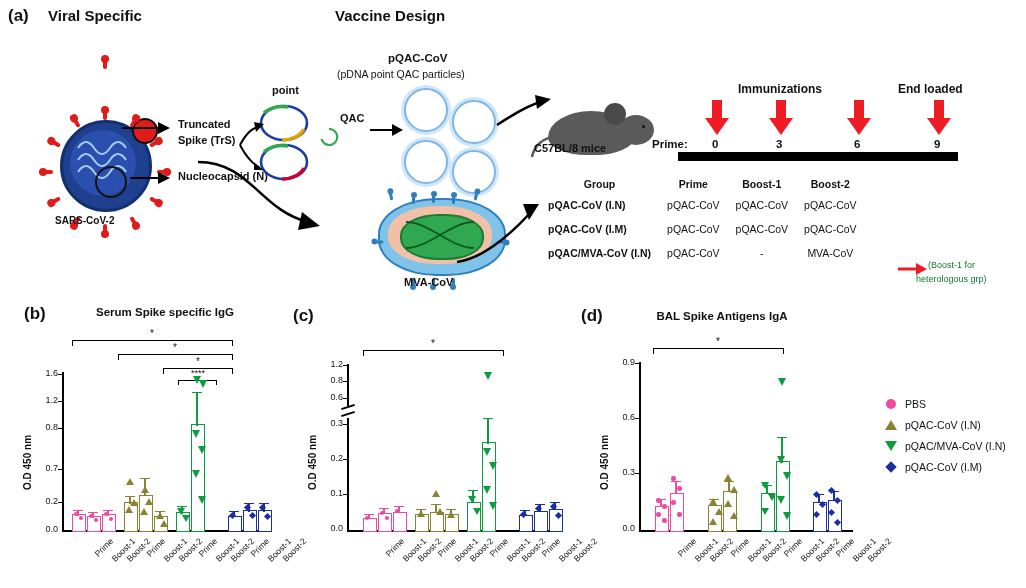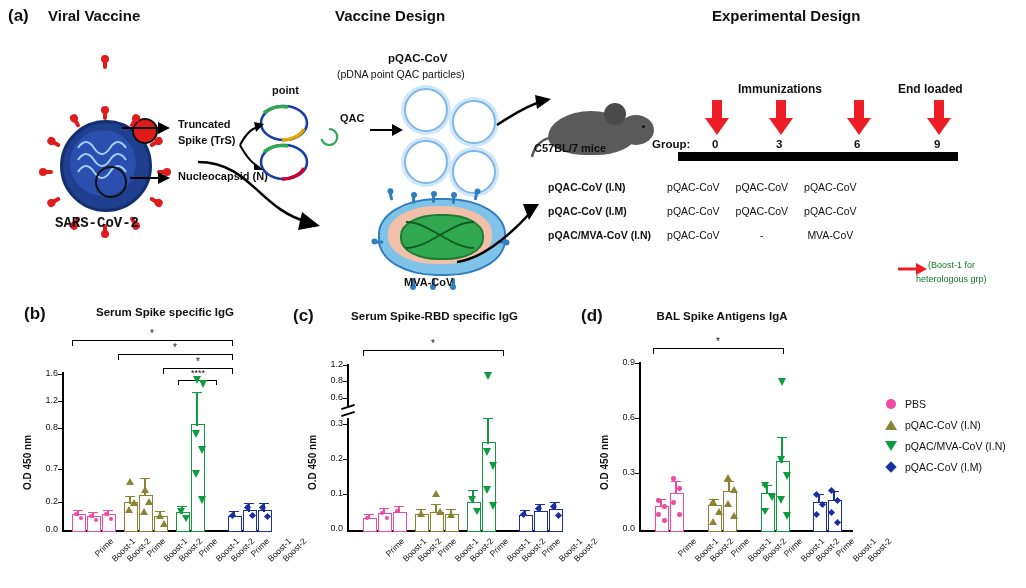--- a/index.html
+++ b/index.html
@@ -99,23 +99,22 @@
   .legend{position:absolute;font-size:10.5px;}
   .legend div.row{display:flex;align-items:center;margin-bottom:9px;}
   .legend .sym{width:14px;margin-right:7px;display:flex;justify-content:center;}
 </style>
 </head>
 <body>
 
 <div id="fig-a">
 
   <span class="abs panel-letter" style="left:8px;top:6px;">(a)</span>
-  <span class="abs sec-title" style="left:48px;top:7px;">Viral Vaccine</span>
+  <span class="abs sec-title" style="left:48px;top:7px;">Viral Specific</span>
   <span class="abs sec-title" style="left:335px;top:7px;">Vaccine Design</span>
-  <span class="abs sec-title" style="left:712px;top:7px;">Experimental Design</span>
 
   <div class="abs" style="left:40px;top:100px;width:130px;height:130px;">
 
     <div class="abs" style="left:0;top:0;width:130px;height:130px;">
       <div class="spike" style="left:63px;top:2px;transform:rotate(0deg) translateY(-42px) rotate(0deg);"></div>
     </div>
     <svg width="130" height="130" style="position:absolute;left:0;top:0;">
       <g>
         <g id="spk"></g>
       </g>
@@ -142,21 +141,21 @@
     <div class="spike" style="left:63px;top:63px;transform:rotate(120deg) translate(0,-52px);"></div>
     <div class="spike" style="left:63px;top:63px;transform:rotate(150deg) translate(0,-52px);"></div>
     <div class="spike" style="left:63px;top:63px;transform:rotate(180deg) translate(0,-52px);"></div>
     <div class="spike" style="left:63px;top:63px;transform:rotate(210deg) translate(0,-52px);"></div>
     <div class="spike" style="left:63px;top:63px;transform:rotate(240deg) translate(0,-52px);"></div>
     <div class="spike" style="left:63px;top:63px;transform:rotate(270deg) translate(0,-52px);"></div>
     <div class="spike" style="left:63px;top:63px;transform:rotate(300deg) translate(0,-52px);"></div>
     <div class="spike" style="left:63px;top:63px;transform:rotate(330deg) translate(0,-52px);"></div>
   </div>
 
-  <span class="abs bold" style="left:55px;top:215px;font-size:14px;font-family:Liberation Mono, monospace;">SARS-CoV-2</span>
+  <span class="abs bold" style="left:55px;top:215px;font-size:10px;">SARS-CoV-2</span>
 
   <svg class="abs" style="left:110px;top:110px;" width="70" height="90">
     <line x1="12" y1="18" x2="48" y2="18" stroke="#000" stroke-width="2"></line>
     <polygon points="48,12 60,18 48,24" fill="#000"></polygon>
     <line x1="20" y1="68" x2="48" y2="68" stroke="#000" stroke-width="2"></line>
     <polygon points="48,62 60,68 48,74" fill="#000"></polygon>
   </svg>
 
   <span class="abs bold" style="left:178px;top:118px;font-size:11px;">Truncated</span>
   <span class="abs bold" style="left:178px;top:134px;font-size:11px;">Spike (TrS)</span>
@@ -239,21 +238,21 @@
 
   <div class="abs" style="left:530px;top:95px;width:130px;height:70px;">
     <div class="mouse-body" style="left:18px;top:16px;width:86px;height:44px;"></div>
     <div class="mouse-head" style="left:88px;top:20px;width:36px;height:30px;"></div>
     <div class="mouse-ear" style="left:74px;top:8px;width:22px;height:22px;"></div>
     <div class="mouse-eye" style="left:112px;top:30px;"></div>
     <svg style="position:absolute;left:0;top:36px;" width="30" height="30">
       <path d="M26,6 C12,6 4,16 2,26" stroke="#5a5a5a" stroke-width="2.5" fill="none"></path>
     </svg>
   </div>
-  <span class="abs bold" style="left:534px;top:142px;font-size:11px;">C57BL/7 mice</span>
+  <span class="abs bold" style="left:534px;top:142px;font-size:11px;">C57BL/8 mice</span>
 
   <span class="abs bold" style="left:738px;top:82px;font-size:12px;">Immunizations</span>
   <span class="abs bold" style="left:898px;top:82px;font-size:12px;">End loaded</span>
 
   <div class="abs" style="left:705px;top:100px;width:24px;height:36px;">
     <div style="position:absolute;left:7px;top:0;width:10px;height:20px;background:#ee1c25;"></div>
     <div style="position:absolute;left:0;top:18px;width:0;height:0;border-left:12px solid transparent;border-right:12px solid transparent;border-top:17px solid #ee1c25;"></div>
   </div>
   <div class="abs" style="left:769px;top:100px;width:24px;height:36px;">
     <div style="position:absolute;left:7px;top:0;width:10px;height:20px;background:#ee1c25;"></div>
@@ -266,25 +265,31 @@
   <div class="abs" style="left:927px;top:100px;width:24px;height:36px;">
     <div style="position:absolute;left:7px;top:0;width:10px;height:20px;background:#ee1c25;"></div>
     <div style="position:absolute;left:0;top:18px;width:0;height:0;border-left:12px solid transparent;border-right:12px solid transparent;border-top:17px solid #ee1c25;"></div>
   </div>
 
   <span class="abs bold" style="left:712px;top:138px;font-size:11.5px;">0</span>
   <span class="abs bold" style="left:776px;top:138px;font-size:11.5px;">3</span>
   <span class="abs bold" style="left:854px;top:138px;font-size:11.5px;">6</span>
   <span class="abs bold" style="left:934px;top:138px;font-size:11.5px;">9</span>
 
-  <span class="abs bold" style="left:652px;top:138px;font-size:11.5px;">Group:</span>
+  <span class="abs bold" style="left:652px;top:138px;font-size:11.5px;">Prime:</span>
   <div class="abs timeline-bar" style="left:678px;top:152px;width:280px;"></div>
 
   <table class="exp" style="left:540px;top:175px;">
     <tbody>
+        <tr>
+      <th>Group</th>
+      <th>Prime</th>
+      <th>Boost-1</th>
+      <th>Boost-2</th>
+    </tr>
     <tr>
       <td class="g">pQAC-CoV (I.N)</td>
       <td>pQAC-CoV</td>
       <td>pQAC-CoV</td>
       <td>pQAC-CoV</td>
     </tr>
     <tr>
       <td class="g">pQAC-CoV (I.M)</td>
       <td>pQAC-CoV</td>
       <td>pQAC-CoV</td>
@@ -429,21 +434,20 @@
   <span class="xlab" style="left:190px;top:236px;">Prime</span>
   <span class="xlab" style="left:205px;top:236px;">Boost-1</span>
   <span class="xlab" style="left:220px;top:236px;">Boost-2</span>
   <span class="xlab" style="left:242px;top:236px;">Prime</span>
   <span class="xlab" style="left:257px;top:236px;">Boost-1</span>
   <span class="xlab" style="left:272px;top:236px;">Boost-2</span>
 </div>
 
 <div class="chart-wrap" style="left:285px;top:300px;width:290px;height:288px;">
   <span class="abs panel-letter" style="left:8px;top:6px;">(c)</span>
-  <span class="abs chart-title" style="left:42px;top:10px;width:215px;">Serum Spike-RBD specific IgG</span>
 
   <span class="abs axis-label" style="left:22px;top:190px;">O.D 450 nm</span>
 
   <div class="abs axis-line" style="left:62px;top:64px;width:1.5px;height:42px;"></div>
   <div class="abs axis-line" style="left:62px;top:118px;width:1.5px;height:112px;"></div>
   <div class="abs axis-line" style="left:62px;top:230px;width:214px;height:1.5px;"></div>
 
   <div class="abs" style="left:56px;top:106px;width:14px;height:2px;background:#000;transform:rotate(-18deg);"></div>
   <div class="abs" style="left:56px;top:113px;width:14px;height:2px;background:#000;transform:rotate(-18deg);"></div>
 

